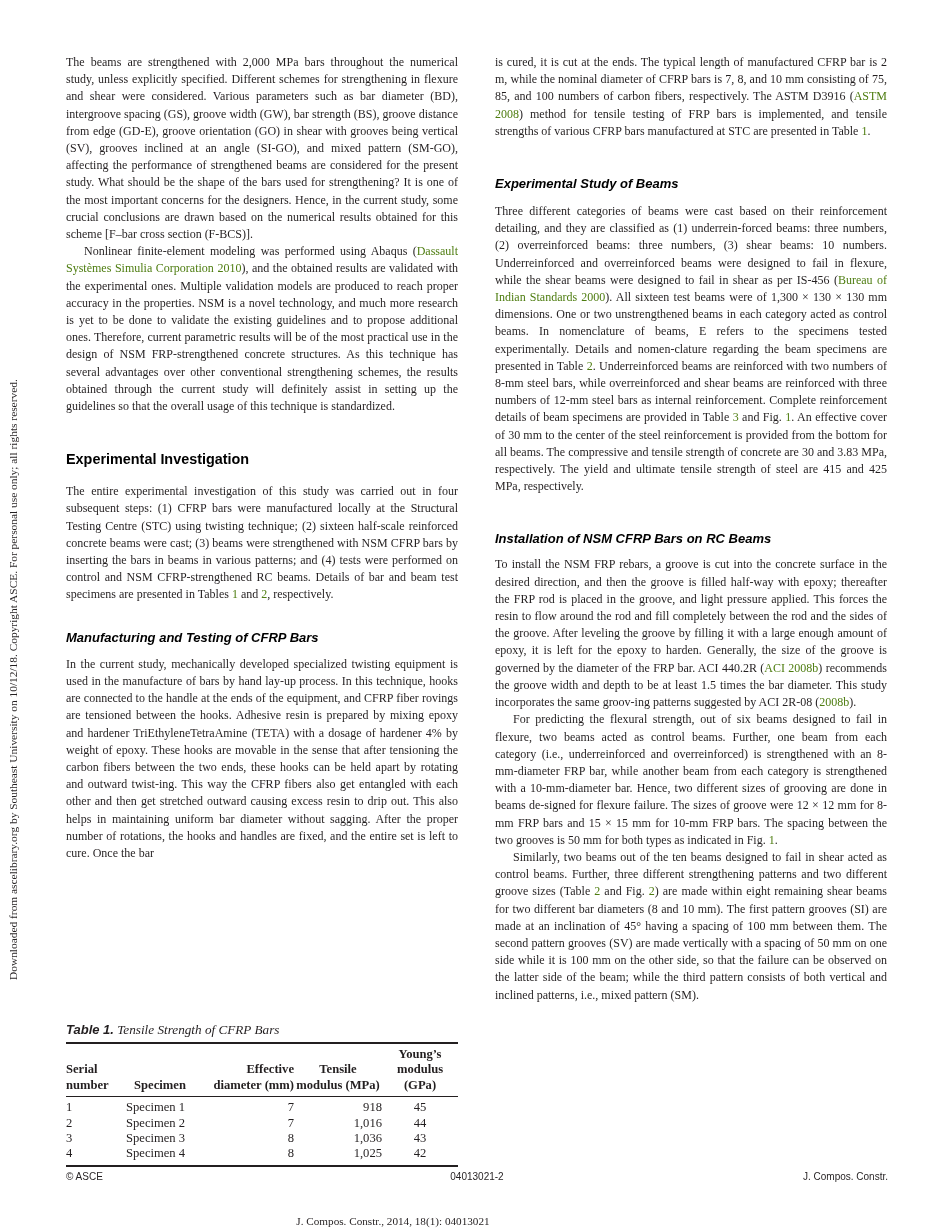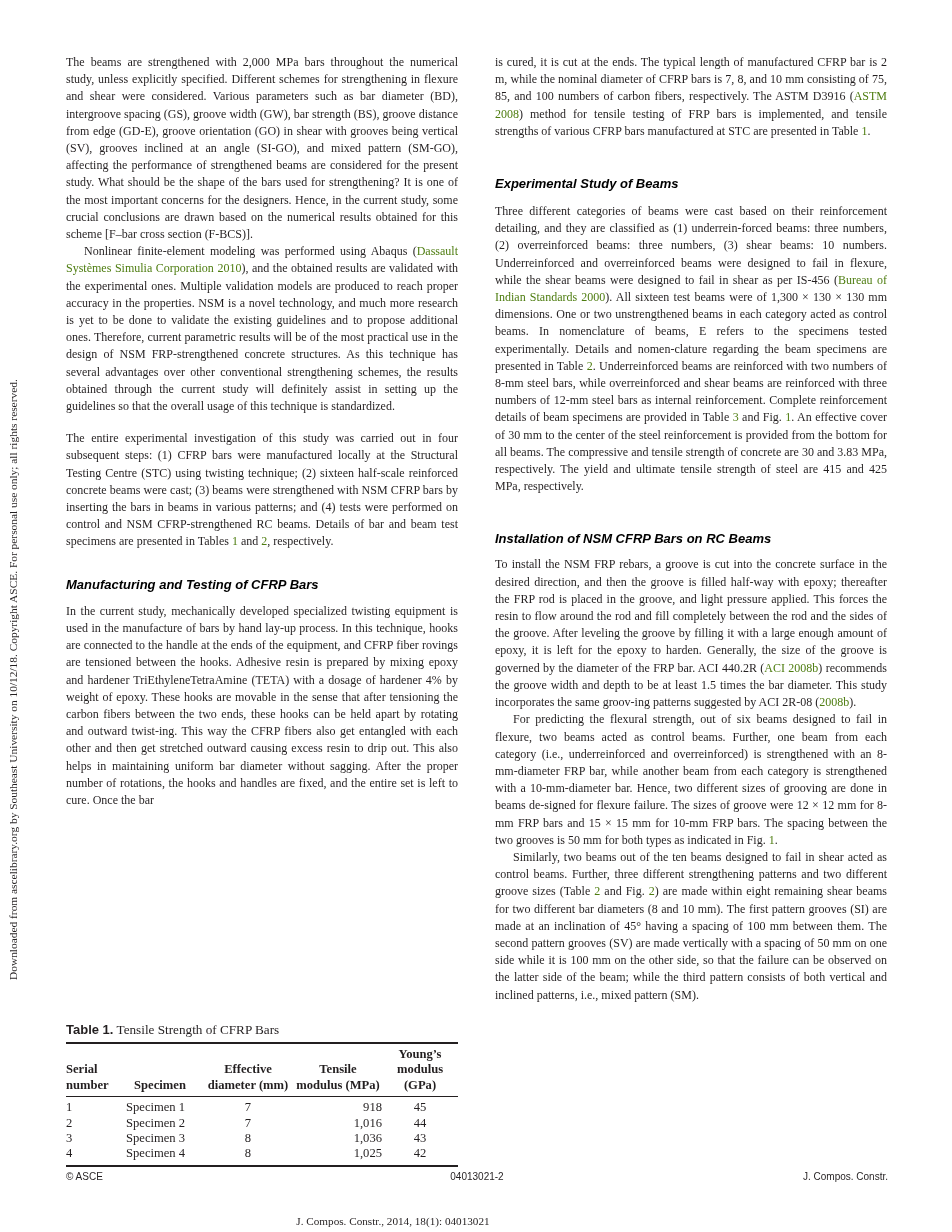--- a/index.html
+++ b/index.html
@@ -31,32 +31,32 @@
   h2.sec {
     font-family: "Liberation Sans", sans-serif; font-weight: bold;
     font-size: 14.4px; line-height: 18px; color: #000;
   }
   h3.subsec {
     font-family: "Liberation Sans", sans-serif; font-weight: bold; font-style: italic;
     font-size: 13px; line-height: 18px; color: #000;
   }
 
   .table-wrap { position: absolute; left: 66px; top: 1022px; width: 392px; }
-  .table-caption { font-size: 13.2px; line-height: 16px; }
+  .table-caption { font-size: 13.2px; line-height: 16px; font-style: italic; }
   .table-caption b { font-family: "Liberation Sans", sans-serif; font-weight: bold; font-size: 13px; }
   table.t1 { width: 392px; border-collapse: collapse; margin-top: 4px; font-size: 12.6px; line-height: 15.4px; }
   table.t1 thead tr { border-top: 2px solid #231f20; }
   table.t1 thead th { font-weight: bold; vertical-align: bottom; padding-top: 3px; padding-bottom: 3px; border-bottom: 1.6px solid #231f20; }
   table.t1 tbody tr:last-child td { border-bottom: 2px solid #231f20; padding-bottom: 3px; }
   table.t1 tbody tr:first-child td { padding-top: 3px; }
   table.t1 td, table.t1 th { padding-left: 0; padding-right: 0; }
   .c-serial { text-align: left; width: 52px; }
   .c-spec { text-align: left; width: 84px; padding-left: 0; }
   .c-spec-h { text-align: center; }
-  .c-diam { text-align: center; width: 92px; }
+  .c-diam { text-align: right; width: 92px; }
   .c-tens { text-align: center; width: 88px; }
   .c-young { text-align: center; width: 76px; }
   td.c-tens { text-align: right; padding-right: 28px; }
 
   .footer {
     position: absolute; top: 1171px; left: 66px; width: 822px; height: 16px;
     font-family: "Liberation Sans", sans-serif; font-size: 10px; color: #231f20;
   }
   .footer .fl { position: absolute; left: 0; }
   .footer .fc { position: absolute; left: 0; right: 0; text-align: center; }
@@ -70,20 +70,21 @@
 <body>
 
 <div class="sidebar">
   <span>Downloaded from ascelibrary.org by Southeast University on 10/12/18. Copyright ASCE. For personal use only; all rights reserved.</span>
 </div>
 
 <div class="col left">
   <p class="body">The beams are strengthened with 2,000 MPa bars throughout the numerical study, unless explicitly specified. Different schemes for strengthening in flexure and shear were considered. Various parameters such as bar diameter (BD), intergroove spacing (GS), groove width (GW), bar strength (BS), groove distance from edge (GD-E), groove orientation (GO) in shear with grooves being vertical (SV), grooves inclined at an angle (SI-GO), and mixed pattern (SM-GO), affecting the performance of strengthened beams are considered for the present study. What should be the shape of the bars used for strengthening? It is one of the most important concerns for the designers. Hence, in the current study, some crucial conclusions are drawn based on the numerical results obtained for this scheme [F–bar cross section (F-BCS)].</p>
   <p class="body indent"><span>Nonlinear finite-element modeling was performed using Abaqus (</span><a class="ref">Dassault Systèmes Simulia Corporation 2010</a><span>), and the obtained results are validated with the experimental ones. Multiple validation models are produced to reach proper accuracy in the properties. NSM is a novel technology, and much more research is yet to be done to validate the existing guidelines and to propose additional ones. Therefore, current parametric results will be of the most practical use in the design of NSM FRP-strengthened concrete structures. As this technique has several advantages over other conventional strengthening schemes, the results obtained through the current study will definitely assist in setting up the guidelines so that the overall usage of this technique is standardized.</span></p>
 
+  <h2 class="sec" style="margin-top:35px;">Experimental Investigation</h2>
   <p class="body" style="margin-top:15px;"><span>The entire experimental investigation of this study was carried out in four subsequent steps: (1) CFRP bars were manufactured locally at the Structural Testing Centre (STC) using twisting technique; (2) sixteen half-scale reinforced concrete beams were cast; (3) beams were strengthened with NSM CFRP bars by inserting the bars in beams in various patterns; and (4) tests were performed on control and NSM CFRP-strengthened RC beams. Details of bar and beam test specimens are presented in Tables </span><a class="ref">1</a><span> and </span><a class="ref">2</a><span>, respectively.</span></p>
 
   <h3 class="subsec" style="margin-top:25px;">Manufacturing and Testing of CFRP Bars</h3>
   <p class="body" style="margin-top:9px;">In the current study, mechanically developed specialized twisting equipment is used in the manufacture of bars by hand lay-up process. In this technique, hooks are connected to the handle at the ends of the equipment, and CFRP fiber rovings are tensioned between the hooks. Adhesive resin is prepared by mixing epoxy and hardener TriEthyleneTetraAmine (TETA) with a dosage of hardener 4% by weight of epoxy. These hooks are movable in the sense that after tensioning the carbon fibers between the two ends, these hooks can be held apart by rotating and outward twist-ing. This way the CFRP fibers also get entangled with each other and then get stretched outward causing excess resin to drip out. This also helps in maintaining uniform bar diameter without sagging. After the proper number of rotations, the hooks and handles are fixed, and the entire set is left to cure. Once the bar</p>
 </div>
 
 <div class="table-wrap">
   <div class="table-caption">
     <b>Table 1.</b>
     <span>Tensile Strength of CFRP Bars</span>

